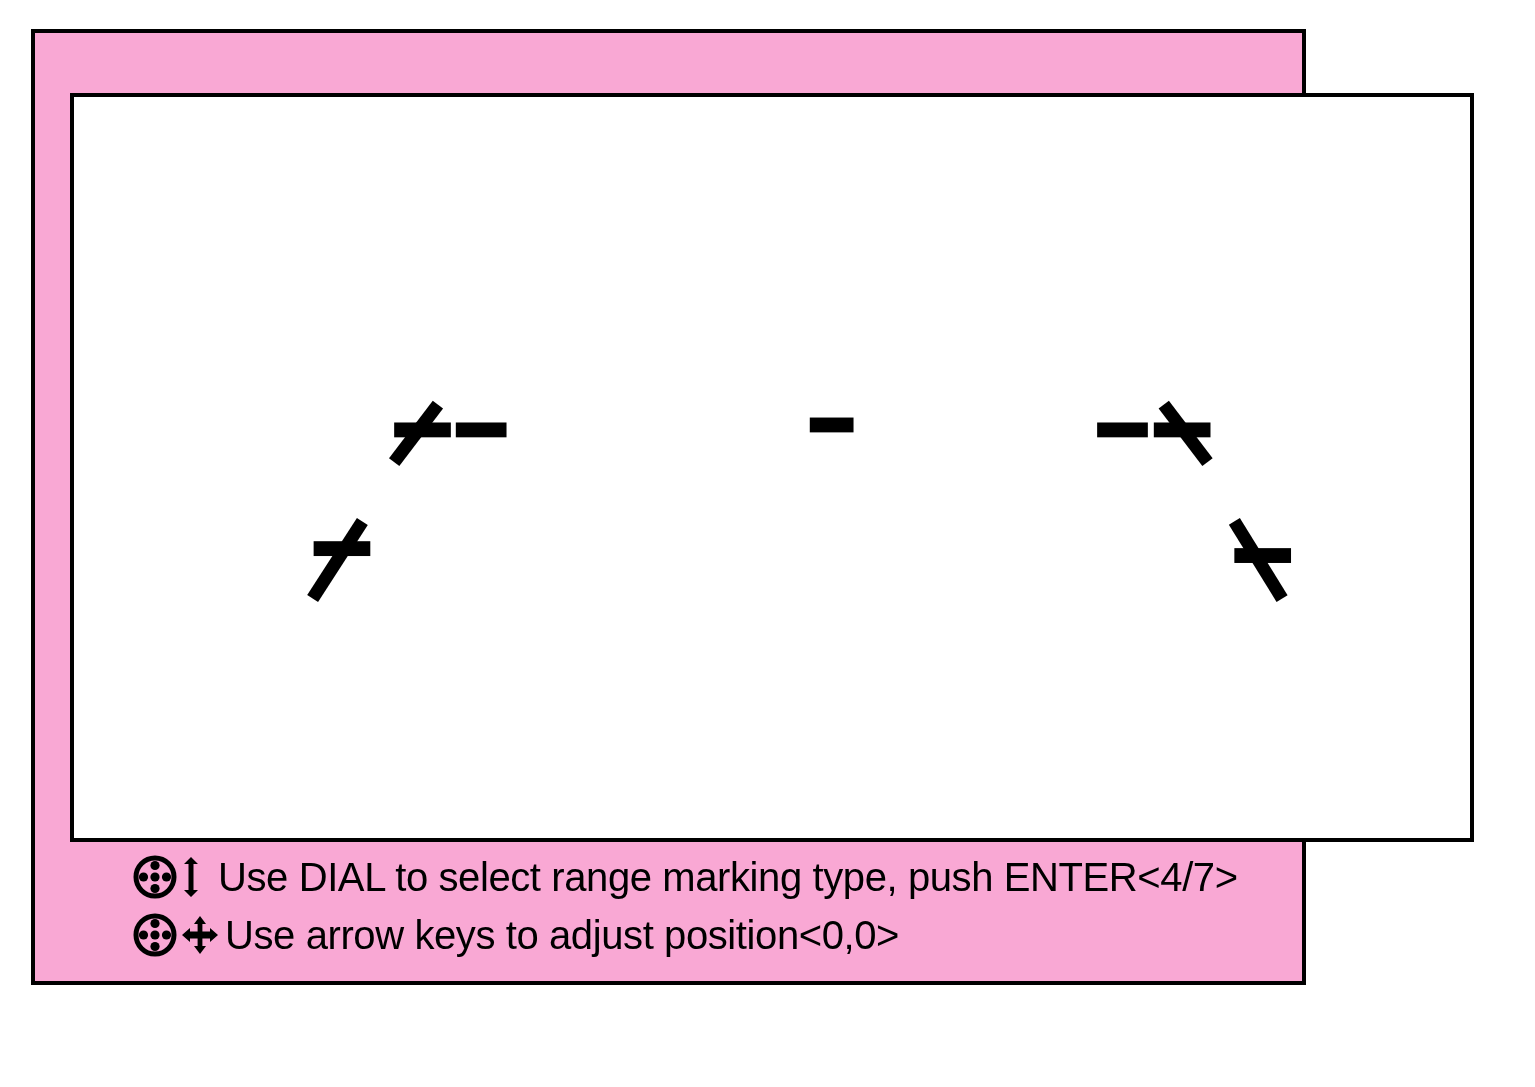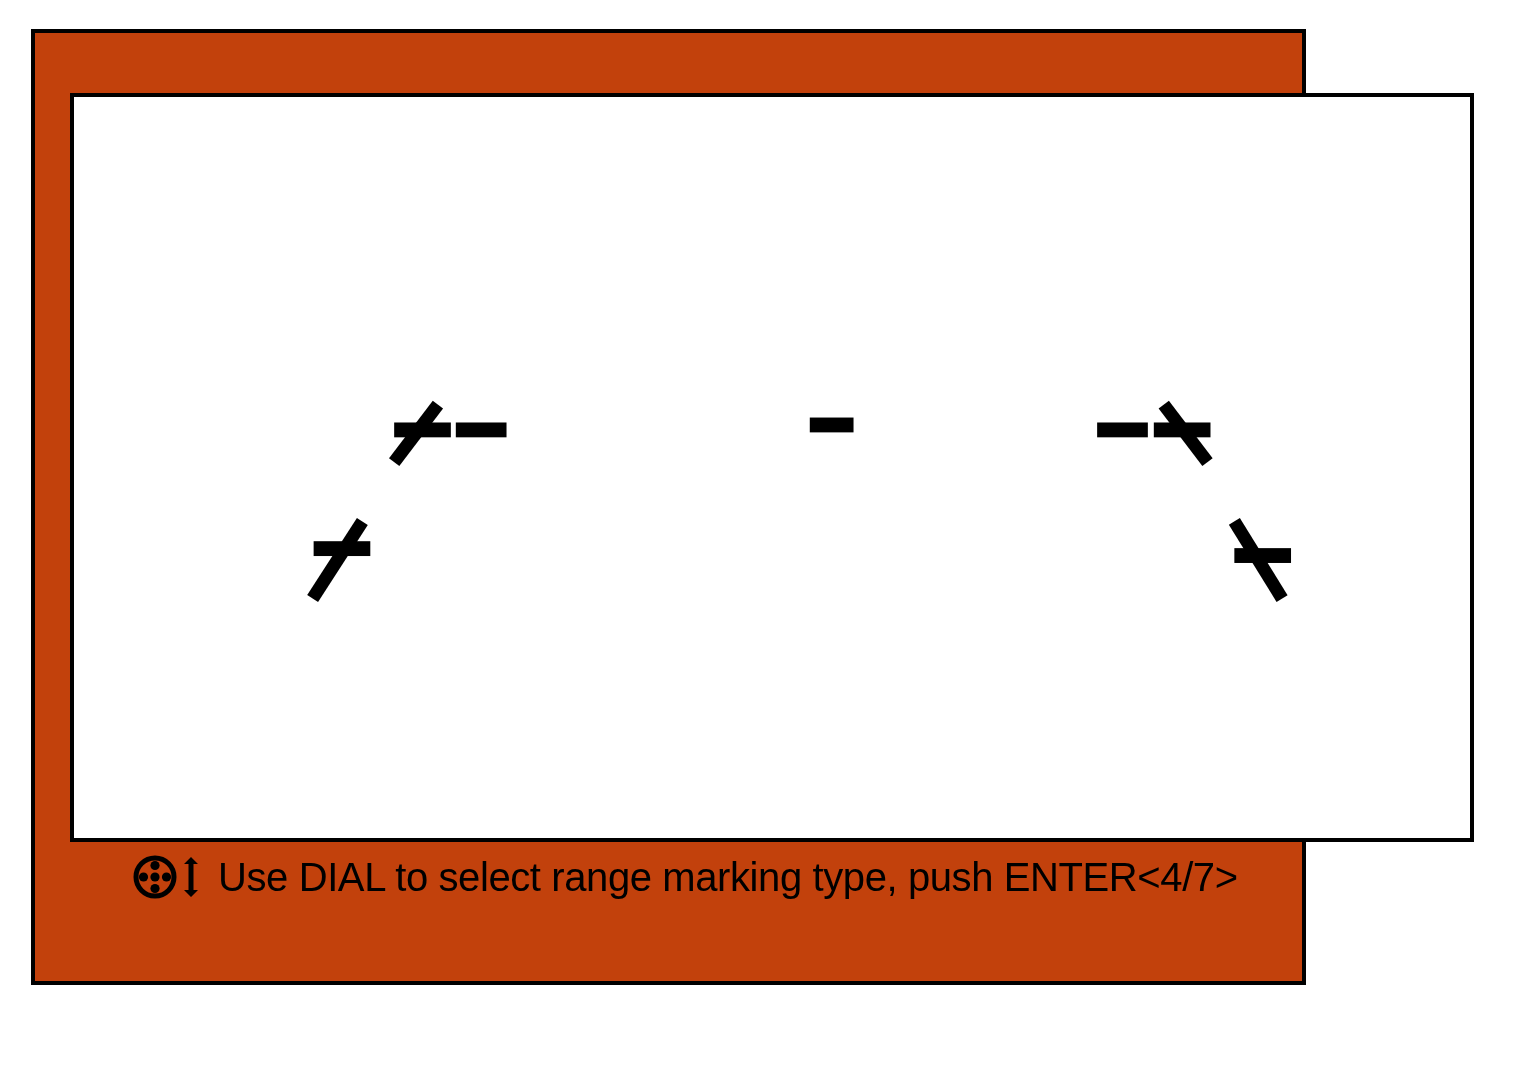--- a/index.html
+++ b/index.html
@@ -18,21 +18,21 @@
 
   
   #screen-bezel {
     position: absolute;
     left: 31px;
     top: 29px;
     width: 1275px;
     height: 956px;
     border: 4px solid #000000;
     box-sizing: border-box;
-    background: #c2410c;
+    background: #f9a8d4;
   }
 
   
   #viewfinder-panel {
     position: absolute;
     left: 35px;
     top: 60px;
     width: 1404px;
     height: 749px;
     border: 4px solid #000000;
@@ -119,15 +119,29 @@
         <circle cx="23" cy="34.5" r="4.6" fill="#000"></circle>
         <circle cx="11.5" cy="23" r="4.6" fill="#000"></circle>
         <circle cx="34.5" cy="23" r="4.6" fill="#000"></circle>
       </svg>
       <svg class="glyph-icon" width="22" height="46" viewBox="0 0 22 46">
         <path d="M11 3 L18 10 L13.5 10 L13.5 36 L18 36 L11 43 L4 36 L8.5 36 L8.5 10 L4 10 Z" fill="#000"></path>
       </svg>
       <span class="hint-text">Use DIAL to select range marking type, push ENTER&lt;4/7&gt;</span>
     </div>
 
+    <div class="hint-row" id="hint-row-arrows">
+      <svg class="hint-icon" width="46" height="46" viewBox="0 0 46 46">
+        <circle cx="23" cy="23" r="19" fill="none" stroke="#000" stroke-width="5"></circle>
+        <circle cx="23" cy="23" r="4.6" fill="#000"></circle>
+        <circle cx="23" cy="11.5" r="4.6" fill="#000"></circle>
+        <circle cx="23" cy="34.5" r="4.6" fill="#000"></circle>
+        <circle cx="11.5" cy="23" r="4.6" fill="#000"></circle>
+        <circle cx="34.5" cy="23" r="4.6" fill="#000"></circle>
+      </svg>
+      <svg class="glyph-icon" width="40" height="46" viewBox="0 0 40 46">
+        <path d="M20 4 L26 12 L22.4 12 L22.4 19.6 L30 19.6 L30 16 L38 23 L30 30 L30 26.4 L22.4 26.4 L22.4 34 L26 34 L20 42 L14 34 L17.6 34 L17.6 26.4 L10 26.4 L10 30 L2 23 L10 16 L10 19.6 L17.6 19.6 L17.6 12 L14 12 Z" fill="#000"></path>
+      </svg>
+      <span class="hint-text">Use arrow keys to adjust position&lt;0,0&gt;</span>
+    </div>
 
   </div>
 </div>
 
 </body></html>

